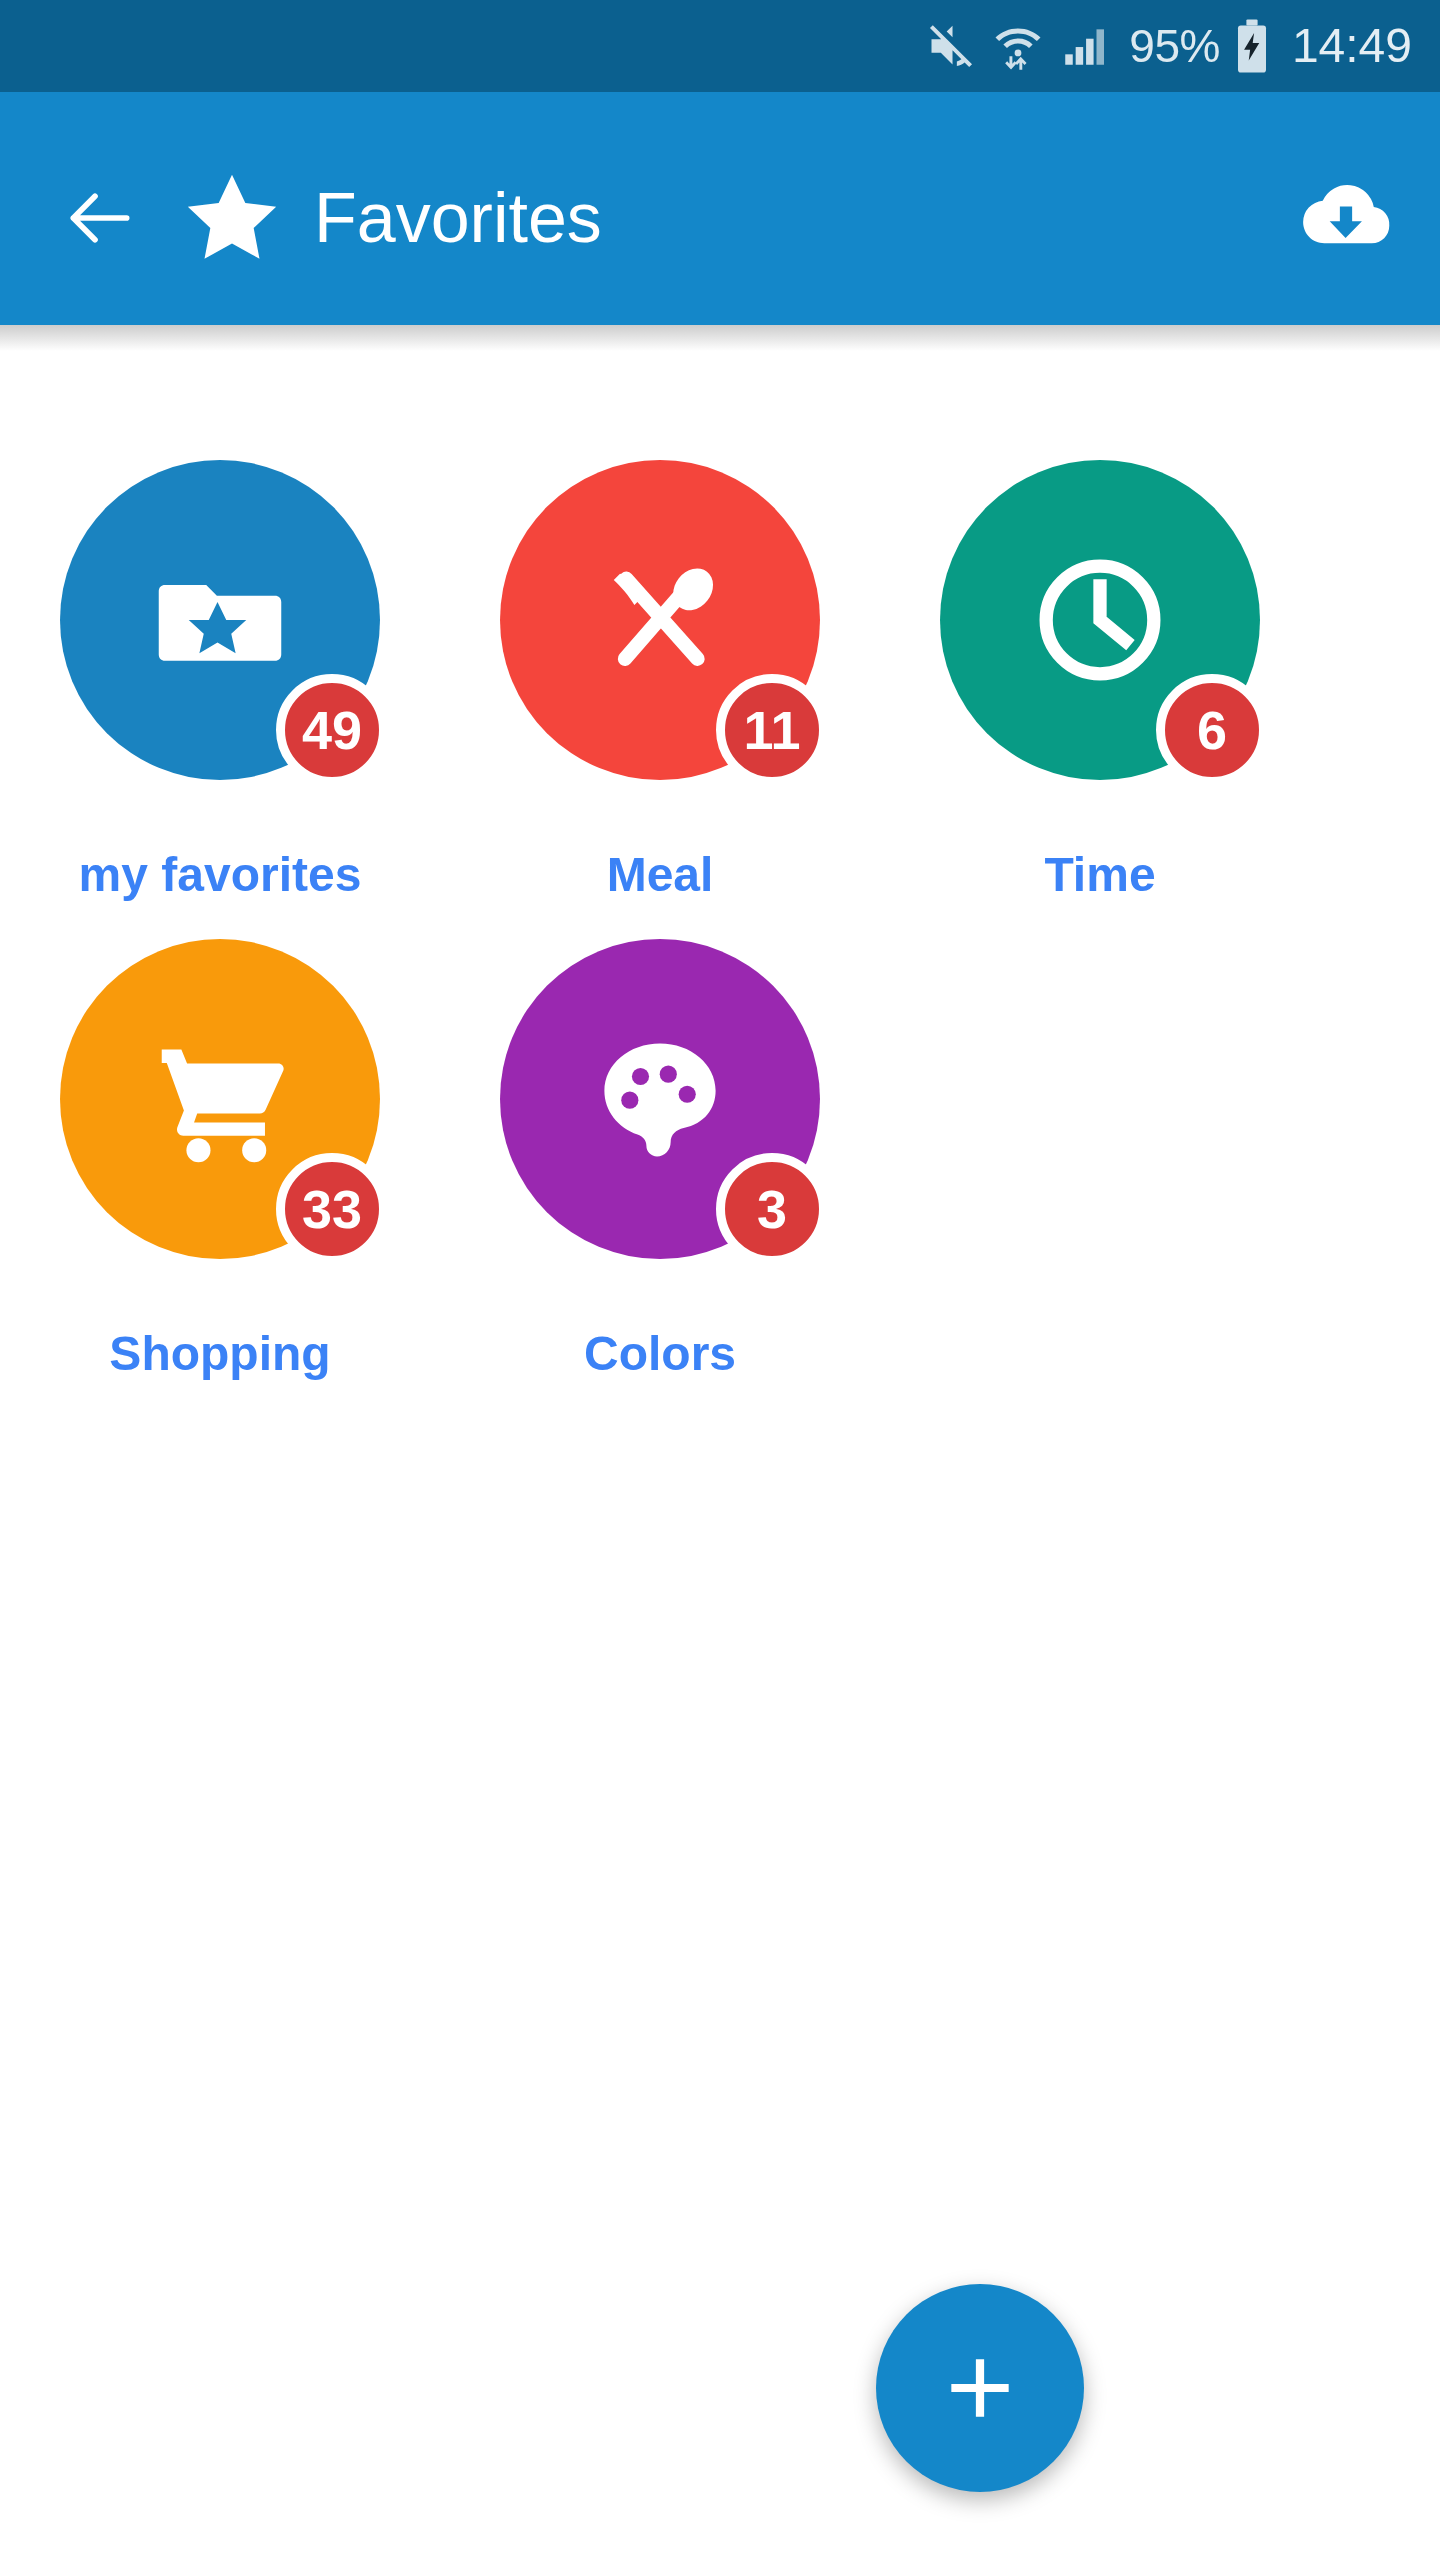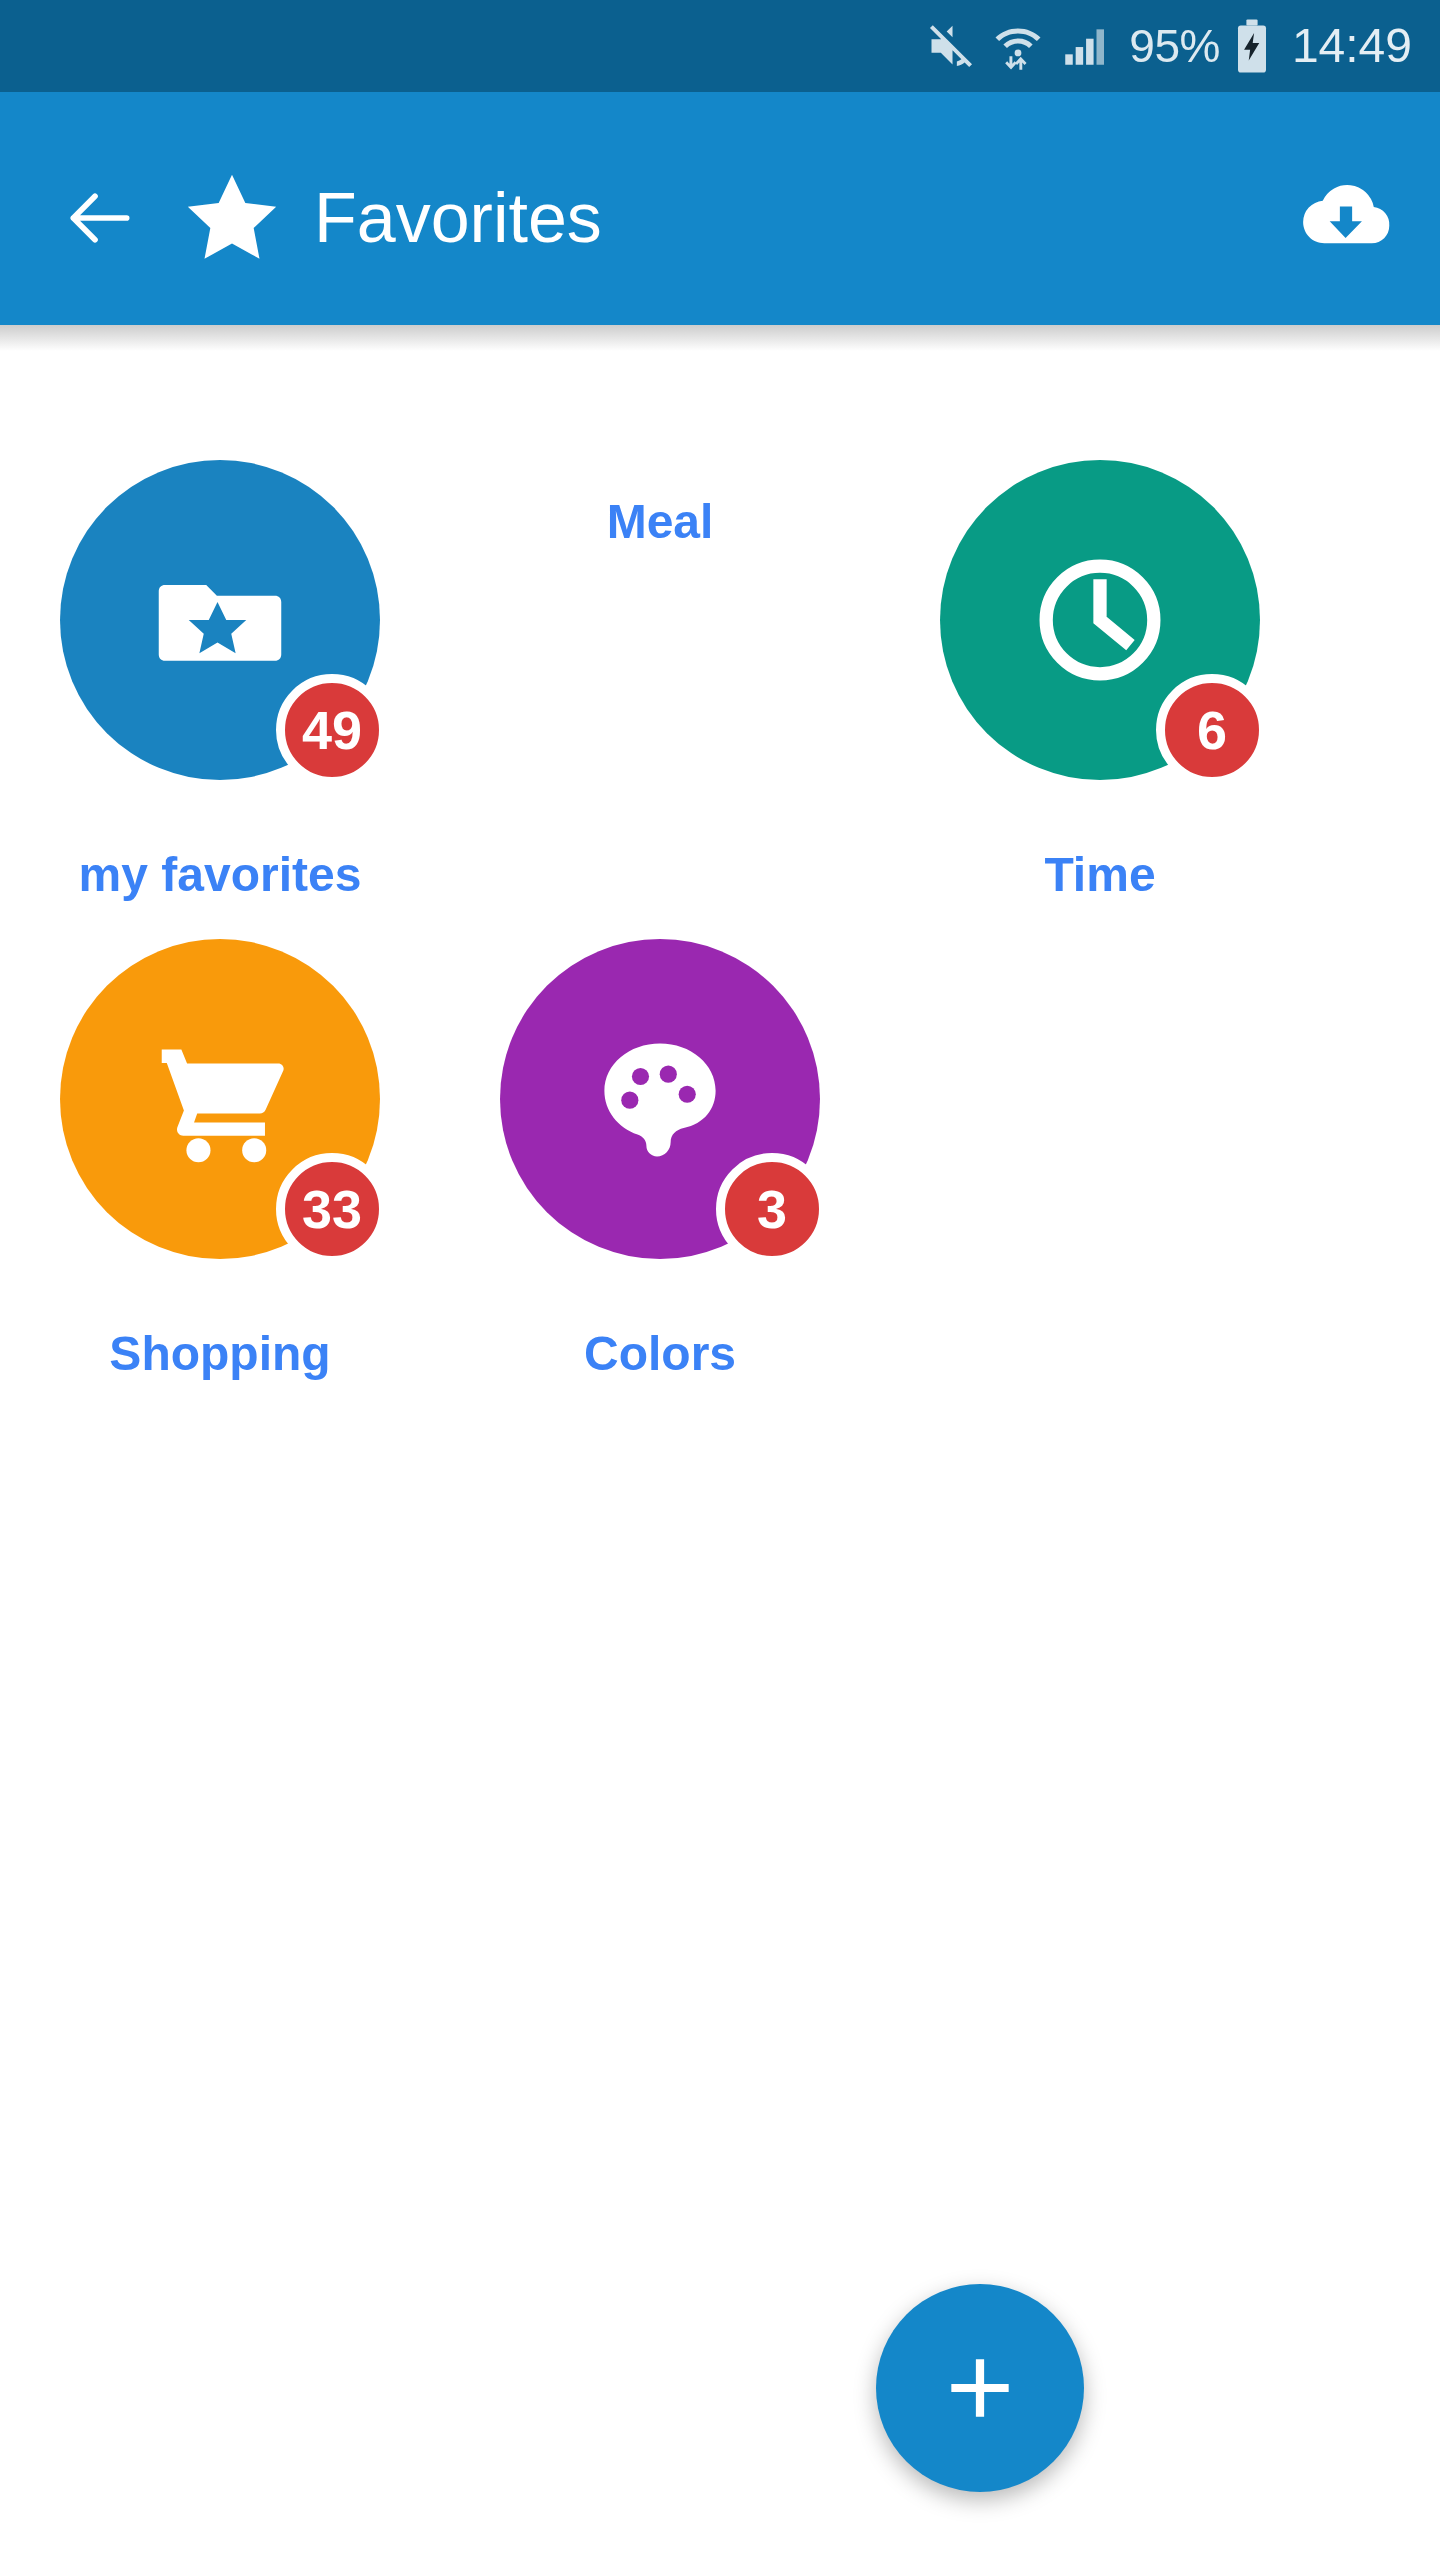--- a/index.html
+++ b/index.html
@@ -248,20 +248,33 @@
             <path fill="#ffffff" d="M3.2 6.4h6.6l1.7 1.7h9.3c.6 0 1 .4 1 1v8.4c0 .6-.4 1-1 1H3.2c-.6 0-1-.4-1-1V7.4c0-.6.4-1 1-1z"></path>
             <path fill="#1a83c0" d="M11.6 9.1 13 12h3.2l-2.4 2.2.7 3.1-2.9-1.7-2.9 1.7.7-3.1L7 12h3.2z"></path>
           </svg>
         </div>
         <div class="cat-badge">49</div>
       </div>
       <div class="cat-label">my favorites</div>
     </div>
 
     <div class="grid-cell">
+      <div class="cat-circle-wrap">
+        <div class="cat-circle" style="background:#f4453c">
+          <svg width="150" height="150" viewBox="0 0 24 24">
+            <g stroke="#ffffff" stroke-width="2.3" stroke-linecap="round" fill="none">
+              <path d="M6.6 5.4 18 18.2"></path>
+              <path d="M17.1 5.9 6.4 18.2"></path>
+            </g>
+            <path fill="#ffffff" d="M5.6 4.6c1.9.3 3.4 1.6 3.9 3.4l-1.6 1.6C7 8.1 5.7 6.6 4.6 5.6l1-1z"></path>
+            <ellipse fill="#ffffff" cx="17.3" cy="7.1" rx="2.9" ry="3.6" transform="rotate(38 17.3 7.1)"></ellipse>
+          </svg>
+        </div>
+        <div class="cat-badge">11</div>
+      </div>
       <div class="cat-label">Meal</div>
     </div>
 
     <div class="grid-cell">
       <div class="cat-circle-wrap">
         <div class="cat-circle" style="background:#089b85">
           <svg width="152" height="152" viewBox="0 0 24 24">
             <circle cx="12" cy="12" r="8.5" fill="none" stroke="#ffffff" stroke-width="2.1"></circle>
             <path fill="none" stroke="#ffffff" stroke-width="2.1" stroke-linecap="square" d="M12 6.6V12l4 3.3"></path>
           </svg>

